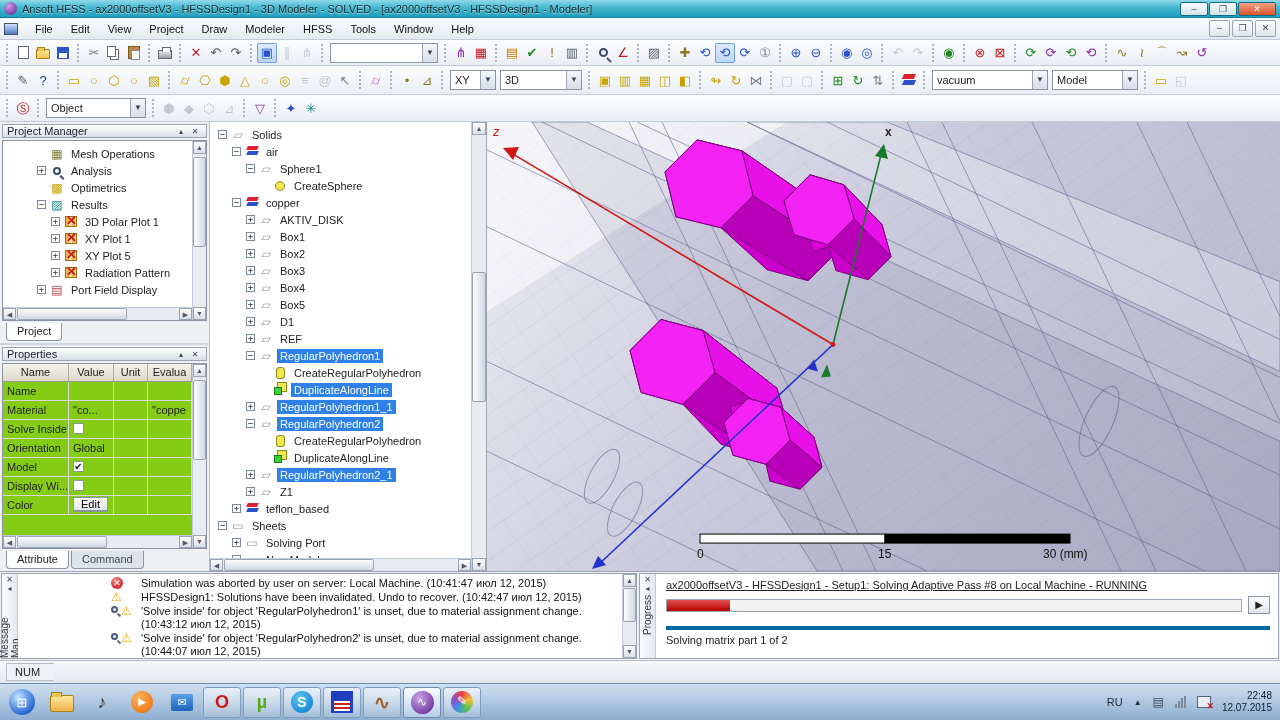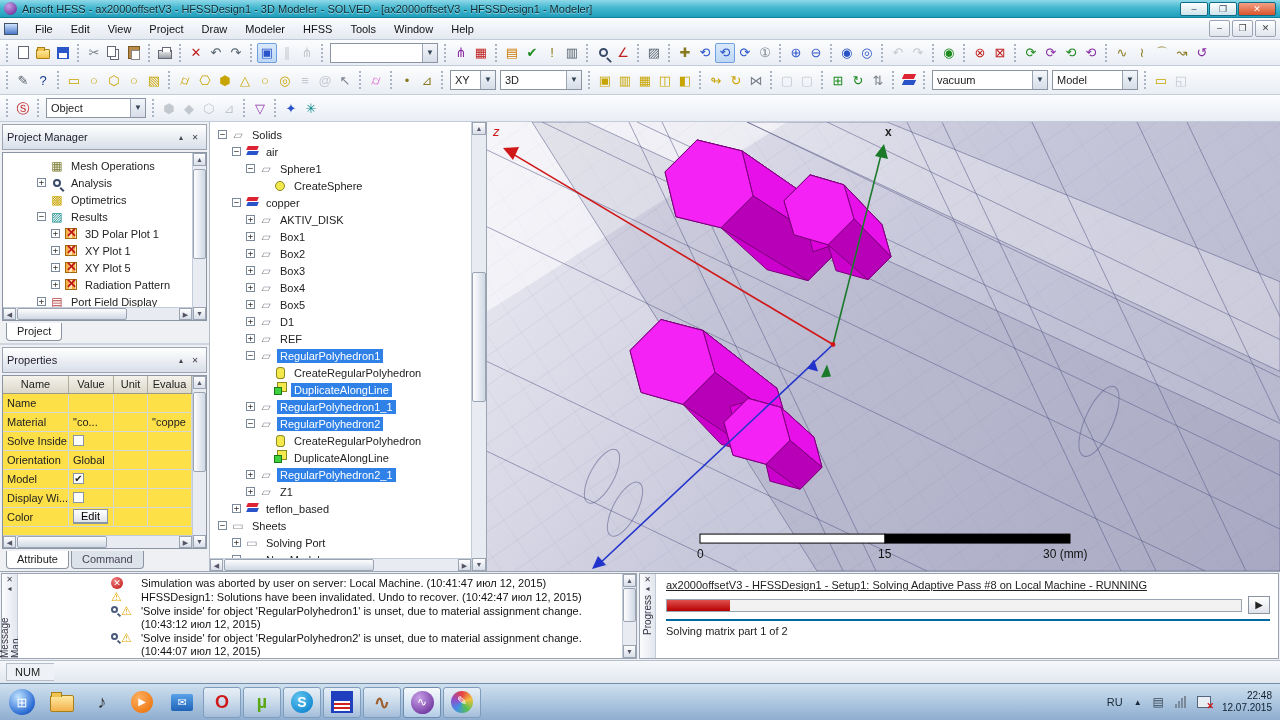--- a/index.html
+++ b/index.html
@@ -54,21 +54,21 @@
   .ic-mat { width:14px; height:12px; }
   .ic-mat::before { content:""; position:absolute; top:0; left:1px; width:12px; height:5px; background:#d23; transform:skewX(-24deg); }
   .ic-mat::after { content:""; position:absolute; top:6px; left:1px; width:12px; height:5px; background:#2a52c9; transform:skewX(-24deg); }
 
   
   .main { display:flex; height:450px; border-bottom:1px solid #9aa4b2; }
   .leftcol { width:210px; flex:none; background:#eef0f4; border-right:1px solid #b6bec9; display:flex; flex-direction:column; }
   .panel { display:flex; flex-direction:column; }
   #pm-panel { height:223px; border-bottom:2px solid #cfd6df; }
   #prop-panel { height:227px; }
-  .panel-head { height:26px; background:linear-gradient(#ffffff,#d8dfe9); border:1px solid #9aa4b2; display:flex; align-items:center; padding:0 4px; margin:2px 2px 0 2px; }
+  .panel-head { height:14px; background:linear-gradient(#ffffff,#d8dfe9); border:1px solid #9aa4b2; display:flex; align-items:center; padding:0 4px; margin:2px 2px 0 2px; }
   .panel-head .ph-title { flex:1; font-size:11px; color:#223; }
   .ph-btn { width:14px; height:12px; font-size:8px; line-height:11px; text-align:center; color:#445; border:1px solid transparent; }
   .panel-body { flex:1; margin:2px; border:1px solid #8a94a3; background:#fff; position:relative; overflow:hidden; }
   .panel-tabs { height:20px; display:flex; padding-left:6px; align-items:flex-start; }
   .ptab { border:1px solid #8a94a3; border-top:none; background:#fff; padding:2px 10px 3px; border-radius:0 0 4px 4px; margin-right:2px; font-size:11px; }
   .ptab.inactive { background:#dde3ea; color:#445; }
 
   
   .tree { position:absolute; inset:0; overflow:hidden; background:#fff; padding-top:1px; }
   .trow { height:17px; display:flex; align-items:center; white-space:nowrap; }
@@ -92,21 +92,21 @@
   
   .vscroll { position:absolute; top:0; right:0; width:14px; bottom:0; background:#e8ecf2; border-left:1px solid #c3cbd8; }
   .vscroll .sb { height:13px; background:linear-gradient(#fdfdfe,#d8dee8); border:1px solid #9aa4b2; font-size:7px; text-align:center; line-height:11px; color:#556; }
   .vscroll .sb.bot { position:absolute; bottom:0; left:0; right:0; }
   .vthumb { position:absolute; left:0; right:0; background:linear-gradient(90deg,#fdfdfe,#cfd8e4); border:1px solid #9aa4b2; border-radius:2px; }
   .hscroll { position:absolute; left:0; right:14px; bottom:0; height:13px; background:#e8ecf2; border-top:1px solid #c3cbd8; display:flex; }
   .hscroll .sb { width:13px; height:100%; background:linear-gradient(#fdfdfe,#d8dee8); border:1px solid #9aa4b2; font-size:7px; text-align:center; line-height:11px; color:#556; flex:none; }
   .hthumb { flex:none; background:linear-gradient(#fdfdfe,#cfd8e4); border:1px solid #9aa4b2; border-radius:2px; margin:0 1px; }
 
   
-  .ptable { position:absolute; inset:0 14px 13px 0; overflow:hidden; background:#fde047; font-size:11px; }
+  .ptable { position:absolute; inset:0 14px 13px 0; overflow:hidden; background:#84cc16; font-size:11px; }
   .prow { display:flex; height:19px; border-bottom:1px solid #d8d8d8; align-items:center; }
   .prow.head { background:linear-gradient(#f4f2ea,#dcd8ca); height:18px; border-bottom:1px solid #9a9a8a; }
   .pcell { padding:0 4px; border-right:1px solid #d8d8d8; height:100%; display:flex; align-items:center; overflow:hidden; white-space:nowrap; }
   .prow.head .pcell { border-right:1px solid #b0ac9c; justify-content:center; }
   .c0{width:66px;flex:none}.c1{width:45px;flex:none}.c2{width:34px;flex:none}.c3{flex:1}
   .cbx { width:11px; height:11px; border:1px solid #8a94a3; background:#fff; font-size:10px; line-height:10px; text-align:center; color:#222; }
   .btn-edit { font-size:11px; border:1px solid #8a94a3; background:linear-gradient(#fff,#dfe3ea); padding:0 7px; height:15px; border-bottom-width:2px; }
 
   
   .midcol { width:277px; flex:none; background:#fff; border-right:1px solid #9aa4b2; position:relative; }
@@ -133,21 +133,21 @@
   .mi-mag { width:7px; height:7px; border:2px solid #4a5a7b; border-radius:50%; position:relative; margin:1px 2px 0 0; }
   .mi-mag::after { content:""; position:absolute; width:2px; height:4px; background:#4a5a7b; left:5px; top:5px; transform:rotate(-45deg); }
   .msg .mtext { flex:1; line-height:13px; color:#111; }
 
   .prog-body { padding:4px 8px 0 10px; }
   .prog-task { line-height:14px; margin-bottom:4px; white-space:nowrap; overflow:hidden;text-decoration:underline; }
   .prog-row { display:flex; align-items:center; gap:6px; }
   .prog-track { flex:1; height:13px; border:1px solid #9aa4b2; background:#f2f2f2; position:relative; }
   .prog-fill { position:absolute; left:0; top:0; bottom:0; background:linear-gradient(#e05050,#b80000); }
   .prog-btn { width:22px; height:18px; border:1px solid #8a94a3; background:linear-gradient(#fff,#dfe3ea); text-align:center; font-size:10px; line-height:16px; flex:none; }
-  .prog-detail { margin-top:5px; border-top:2px solid #0369a1; padding-top:4px; line-height:13px; }
+  .prog-detail { margin-top:12px; border-top:4px solid #0369a1; padding-top:4px; line-height:13px; }
 
   
   .statusbar { height:23px; background:linear-gradient(#f6f8fb,#e2e7ee); border-top:1px solid #b6bec9; display:flex; align-items:center; padding:0 6px; }
   .statusbar .sleft { flex:1; }
   .snum { border:1px solid #b6bec9; border-right:none; background:#eef1f5; padding:2px 14px 2px 8px; margin-right:28px; }
 
   
   .taskbar { height:37px; background:linear-gradient(#cfe0ef,#a7c2dd 60%,#8fadd0); border-top:1px solid #6f8cab; display:flex; align-items:center; padding:0 2px; }
   .tb-app { width:38px; height:31px; display:flex; align-items:center; justify-content:center; margin:0 1px; border-radius:3px; flex:none; position:relative; }
   .tb-app.boxed { border:1px solid #7f9cbd; background:linear-gradient(rgba(255,255,255,.55),rgba(255,255,255,.15)); }

